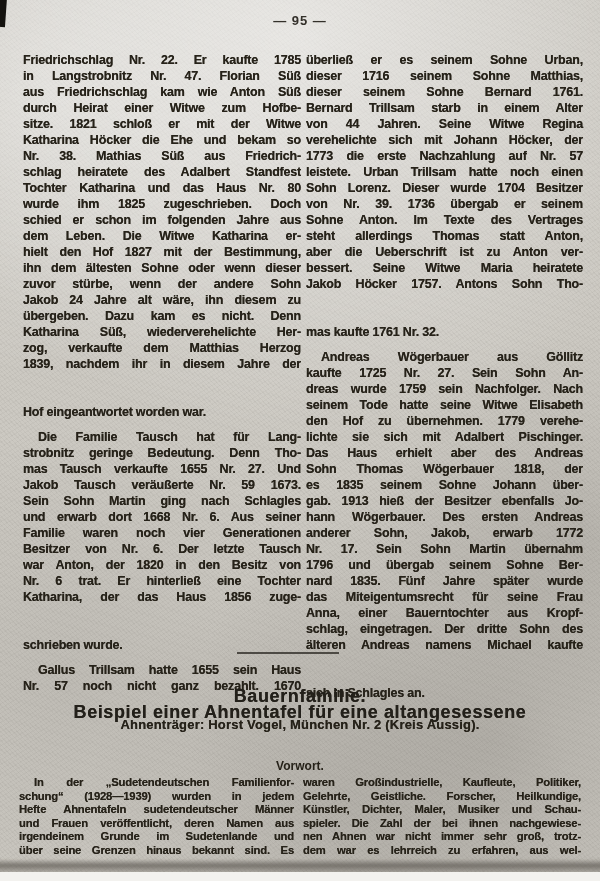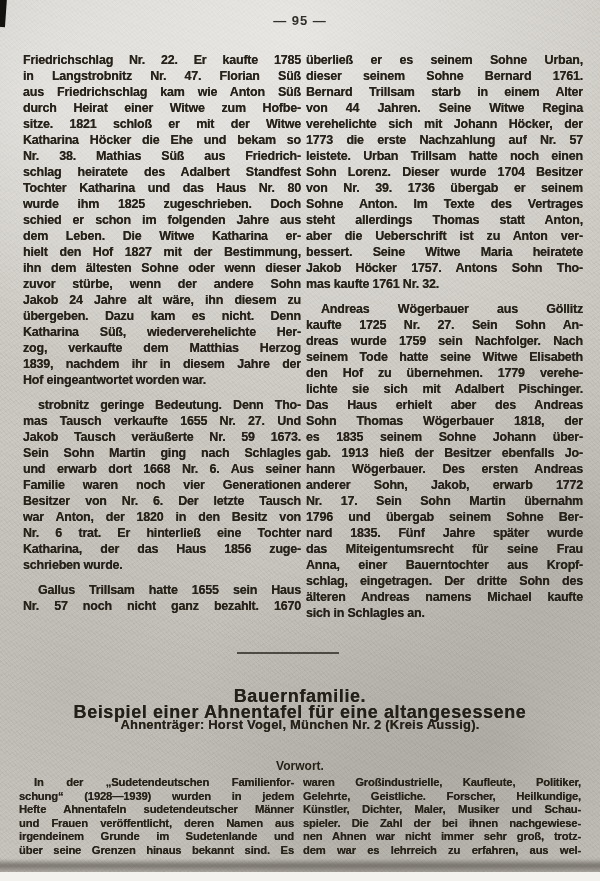--- a/index.html
+++ b/index.html
@@ -28,21 +28,21 @@
   .col{
     position:absolute;top:52px;
     font-size:12.5px;font-weight:700;line-height:16px;
     letter-spacing:-0.2px;
     text-shadow:0 0 0.5px rgba(45,40,33,0.85);
   }
   .col-left{left:23px;width:278px;}
   .col-right{left:306px;width:277px;}
   .para{margin:0 0 9px 0;}
   .line{text-align:justify;text-align-last:justify;}
-  .para.closed .line:last-child{text-align-last:left;}
+  .para.closed .line:last-child{text-align-last:left;margin-top:32px;}
   .para.indent .line:first-child{text-indent:15px;}
   .divider{
     position:absolute;top:652px;left:237px;width:102px;height:2px;
     background:#4d4a44;filter:blur(0.4px);
   }
   .sect-title{
     position:absolute;left:0;width:600px;text-align:center;
     font-weight:700;color:#23201a;
     text-shadow:0 0 0.6px rgba(40,36,30,0.9);
   }
@@ -109,20 +109,21 @@
         <div class="line">ihn dem ältesten Sohne oder wenn dieser</div>
         <div class="line">zuvor stürbe, wenn der andere Sohn</div>
         <div class="line">Jakob 24 Jahre alt wäre, ihn diesem zu</div>
         <div class="line">übergeben.  Dazu kam es nicht.  Denn</div>
         <div class="line">Katharina Süß, wiederverehelichte Her-</div>
         <div class="line">zog, verkaufte dem Matthias Herzog</div>
         <div class="line">1839, nachdem ihr in diesem Jahre der</div>
         <div class="line">Hof eingeantwortet worden war.</div>
       </div>
     <div class="para closed indent">
+        <div class="line">Die Familie Tausch hat für Lang-</div>
         <div class="line">strobnitz geringe Bedeutung. Denn Tho-</div>
         <div class="line">mas Tausch verkaufte 1655 Nr. 27. Und</div>
         <div class="line">Jakob Tausch veräußerte Nr. 59 1673.</div>
         <div class="line">Sein Sohn Martin ging nach Schlagles</div>
         <div class="line">und erwarb dort 1668 Nr. 6. Aus seiner</div>
         <div class="line">Familie waren noch vier Generationen</div>
         <div class="line">Besitzer von Nr. 6.  Der letzte Tausch</div>
         <div class="line">war Anton, der 1820 in den Besitz von</div>
         <div class="line">Nr. 6 trat.  Er hinterließ eine Tochter</div>
         <div class="line">Katharina, der das Haus 1856 zuge-</div>
@@ -130,20 +131,21 @@
       </div>
     <div class="para indent">
         <div class="line">Gallus Trillsam hatte 1655 sein Haus</div>
         <div class="line">Nr. 57 noch nicht ganz bezahlt.  1670</div>
       </div>
   </div>
 
   <div class="col col-right">
     <div class="para closed">
         <div class="line">überließ er es seinem Sohne Urban,</div>
+        <div class="line">dieser 1716 seinem Sohne Matthias,</div>
         <div class="line">dieser seinem Sohne Bernard 1761.</div>
         <div class="line">Bernard Trillsam starb in einem Alter</div>
         <div class="line">von 44 Jahren.  Seine Witwe Regina</div>
         <div class="line">verehelichte sich mit Johann Höcker, der</div>
         <div class="line">1773 die erste Nachzahlung auf Nr. 57</div>
         <div class="line">leistete. Urban Trillsam hatte noch einen</div>
         <div class="line">Sohn Lorenz. Dieser wurde 1704 Besitzer</div>
         <div class="line">von Nr. 39.  1736 übergab er seinem</div>
         <div class="line">Sohne Anton.  Im Texte des Vertrages</div>
         <div class="line">steht allerdings Thomas statt Anton,</div>

